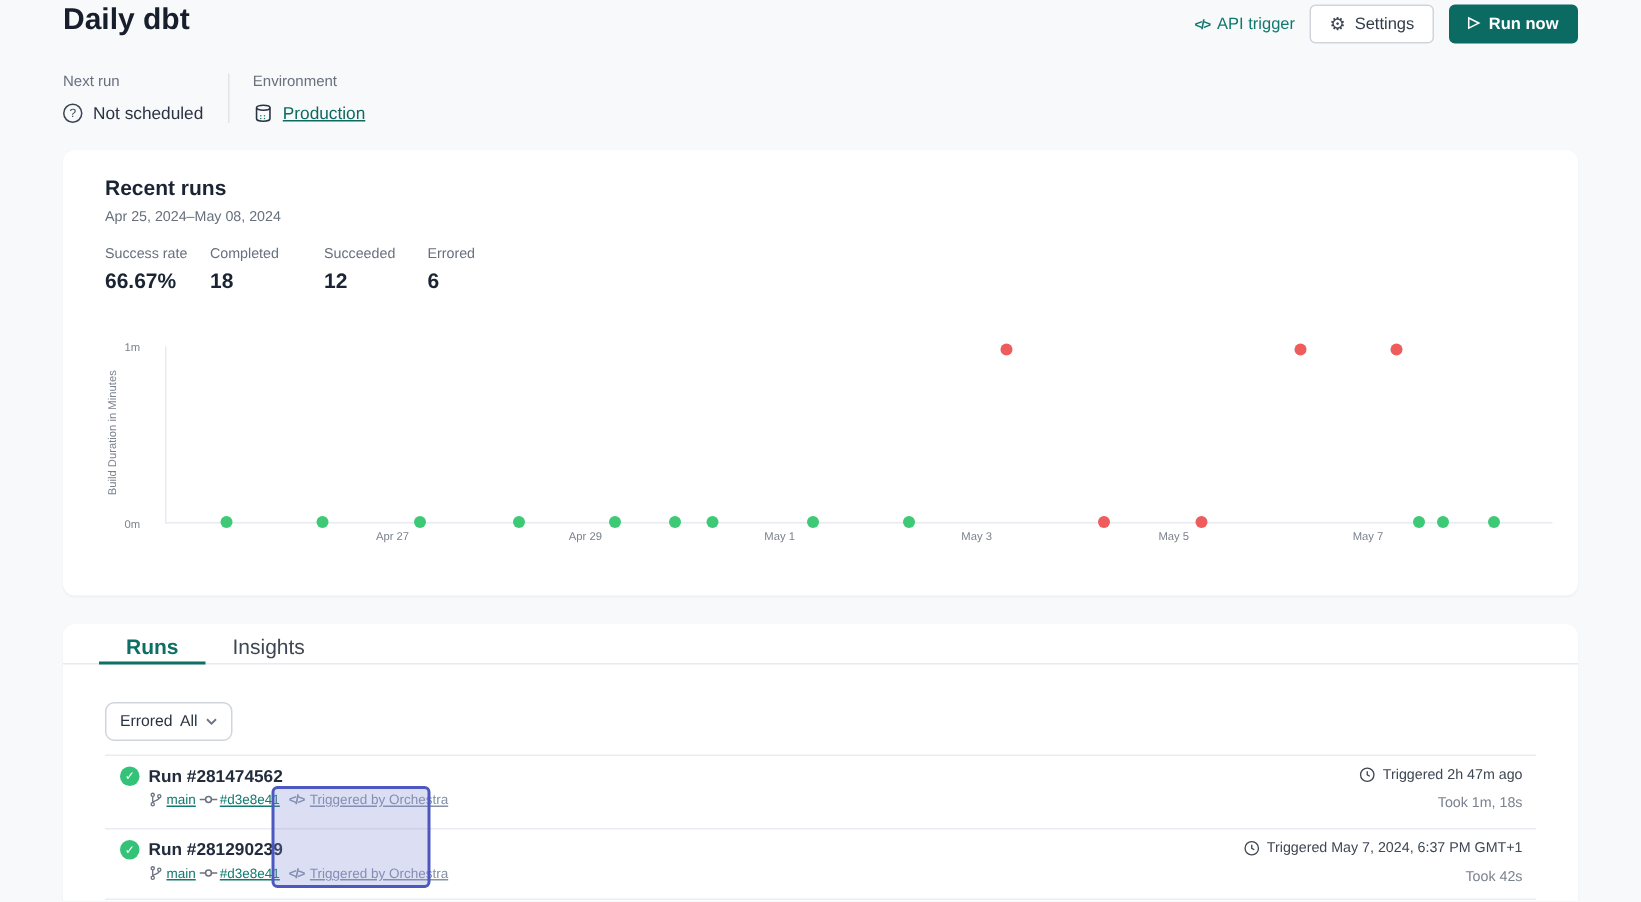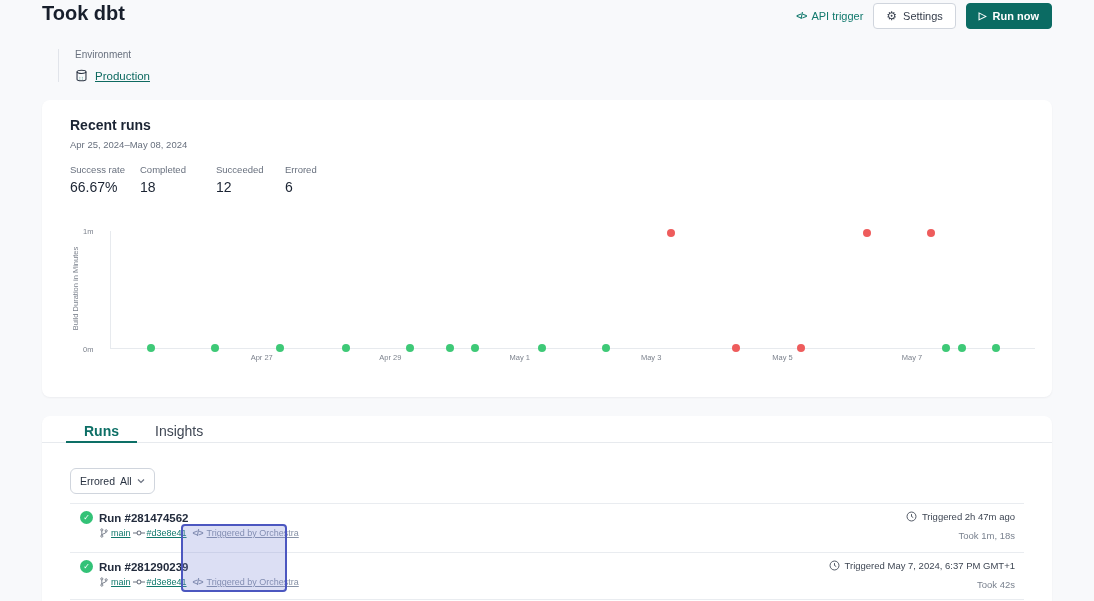--- a/index.html
+++ b/index.html
@@ -29,21 +29,21 @@
   .help-circle { width:13px; height:13px; border:1px solid #3c4452; border-radius:50%; display:flex; align-items:center; justify-content:center; font-size:8px; color:#3c4452; }
   .env-link { color:#0e6a60; text-decoration:underline; cursor:pointer; }
   
   .card { position:absolute; left:42px; width:1010px; background:#ffffff; border-radius:8px; box-shadow:0 1px 2px rgba(16,24,40,0.05); }
   .card-recent { top:100px; height:297px; }
   .card-runs { top:416px; height:185px; border-radius:8px 8px 0 0; }
   .card-title { position:absolute; left:28px; top:17px; font-size:14px; font-weight:700; color:#1b2433; }
   .date-range { position:absolute; left:28px; top:39px; font-size:9.5px; color:#68707e; }
   .stat { position:absolute; top:64px; }
   .stat .s-label { font-size:9.5px; color:#68707e; margin-bottom:4px; }
-  .stat .s-value { font-size:14px; font-weight:400; color:#1b2433; }
+  .stat .s-value { font-size:14px; font-weight:700; color:#1b2433; }
   
   .plot { position:absolute; left:68px; top:131px; width:925px; height:118px; border-left:1px solid #e7eaee; border-bottom:1px solid #e7eaee; }
   .ytick { position:absolute; width:24px; text-align:left; font-size:7.5px; color:#7c828d; }
   .ytick-top { left:41px; top:127px; }
   .ytick-bottom { left:41px; top:245px; }
   .ylabel { position:absolute; left:-22px; top:184px; width:110px; text-align:center; font-size:7.5px; color:#7c828d; transform:rotate(-90deg); transform-origin:center; }
   .dot { position:absolute; width:8px; height:8px; border-radius:50%; }
   .xticks { position:absolute; left:68px; top:253px; width:925px; height:12px; }
   .xtick { position:absolute; transform:translateX(-50%); font-size:7.5px; color:#7c828d; white-space:nowrap; }
   
@@ -67,38 +67,45 @@
   .run-right { text-align:right; }
   .triggered-line { display:flex; align-items:center; justify-content:flex-end; gap:5px; font-size:9.5px; color:#3f4754; }
   .took-line { font-size:9.5px; color:#7a828f; margin-top:8px; }
   svg.icn { display:block; }
   
   .highlight-overlay { position:absolute; left:181px; top:524px; width:106px; height:68px; background:rgba(125,137,213,0.27); border:2px solid #4c57c0; border-radius:4px; z-index:6; }
 </style>
 </head>
 <body>
 
-<h1 class="page-title">Took dbt</h1>
+<h1 class="page-title">Daily dbt</h1>
 
 <div class="header-actions">
   <a class="api-trigger">
     <span class="code-glyph">&lt;/&gt;</span>
     <span>API trigger</span>
   </a>
   <button class="btn btn-secondary">
     <span class="gear">⚙</span>
     <span>Settings</span>
   </button>
   <button class="btn btn-primary">
     <span class="play">▷</span>
     <span>Run now</span>
   </button>
 </div>
 
 <div class="meta">
+  <div class="meta-col">
+    <div class="label">Next run</div>
+    <div class="meta-value">
+      <span class="help-circle">?</span>
+      <span>Not scheduled</span>
+    </div>
+  </div>
   <div class="meta-divider"></div>
   <div class="meta-col">
     <div class="label">Environment</div>
     <div class="meta-value">
       <svg class="icn" width="13" height="13" viewBox="0 0 16 16" fill="none" stroke="#2a3342" stroke-width="1.3">
         <ellipse cx="8" cy="3.5" rx="5.5" ry="2"></ellipse>
         <path d="M2.5 3.5v9c0 1.1 2.5 2 5.5 2s5.5-.9 5.5-2v-9"></path>
         <circle cx="6" cy="10" r="0.6" fill="#11796d" stroke="none"></circle>
         <circle cx="9" cy="10" r="0.6" fill="#11796d" stroke="none"></circle>
         <circle cx="6" cy="12.3" r="0.6" fill="#11796d" stroke="none"></circle>

